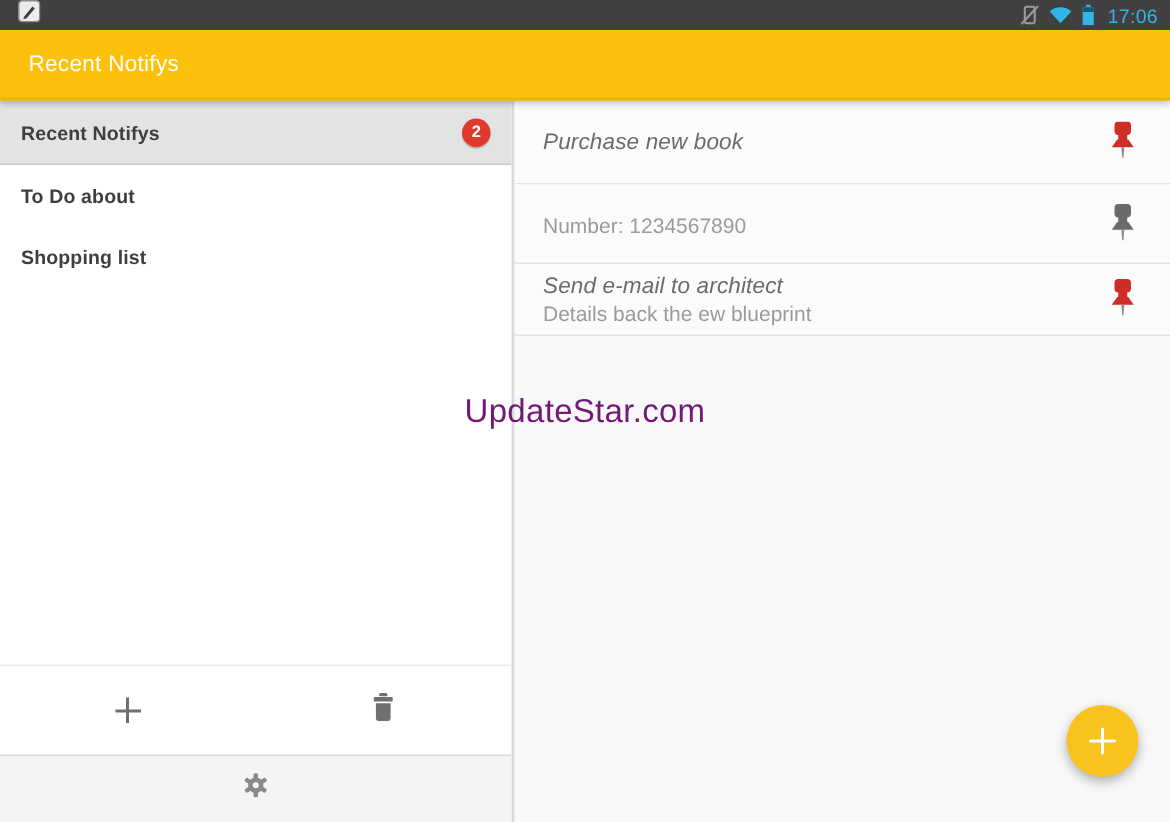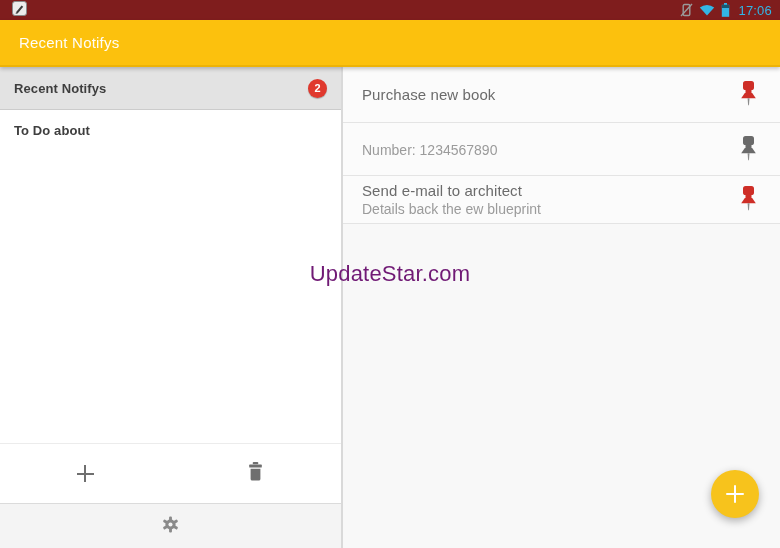--- a/index.html
+++ b/index.html
@@ -6,21 +6,21 @@
   html,body { background:#222; }
   body { font-family:"Liberation Sans","DejaVu Sans",sans-serif; }
 
   .screen{
     position:relative; width:780px; height:548px; margin:0 auto;
     background:#F7F7F7; overflow:hidden;
   }
 
   
   .status-bar{
-    height:20px; background:#7f1d1d;
+    height:20px; background:#404040;
     display:flex; align-items:center; justify-content:space-between;
     padding:0 8px 0 12px;
   }
   .sb-left{ display:flex; align-items:center; }
   .sb-right{ display:flex; align-items:center; gap:6px; }
   .sb-right svg{ display:block; }
   .sb-time{
     color:#33B5E5; font-size:13px; font-weight:500; letter-spacing:0.2px;
     margin-left:2px;
   }
@@ -83,21 +83,21 @@
   .right-panel{ flex:1; background:#F8F8F8; position:relative; }
   .note-row{
     display:flex; align-items:center;
     background:#FBFBFB; border-bottom:1px solid #E4E4E4;
     padding:0 22px 0 19px; cursor:pointer;
   }
   .note-row.r1{ height:56px; }
   .note-row.r2{ height:53px; }
   .note-row.r3{ height:48px;justify-content:space-between; }
   .note-text{ flex:1; min-width:0; }
-  .note-title{ font-size:15px; color:#6B6B6B; letter-spacing:0.1px; }
+  .note-title{ font-size:15px; color:#6B6B6B; letter-spacing:0.1px;font-style:italic; }
   .note-subtitle{ font-size:14px; color:#9B9B9B; margin-top:2px; }
   .note-subtitle:empty{ display:none; }
   .pin{ display:block; width:19px; flex:0 0 19px; }
   .pin svg{ display:block; }
 
   
   .fab{
     position:absolute; left:711px; top:470px; width:48px; height:48px;
     border-radius:50%; background:#F7C31C;
     box-shadow:0 3px 8px rgba(0,0,0,0.30);
@@ -160,20 +160,23 @@
   <div class="content">
 
     <div class="left-panel">
       <div>
         <div class="nav-item selected">
           <span class="nav-label">Recent Notifys</span>
           <span class="badge">2</span>
         </div>
         <div class="nav-item">
           <span class="nav-label">To Do about</span>
+        </div>
+        <div class="nav-item">
+          <span class="nav-label">Shopping list</span>
         </div>
       </div>
 
       <div class="spacer"></div>
 
       <div class="left-toolbar">
         <div class="tool-cell">
           <span class="plus-icon"></span>
         </div>
         <div class="tool-cell">

